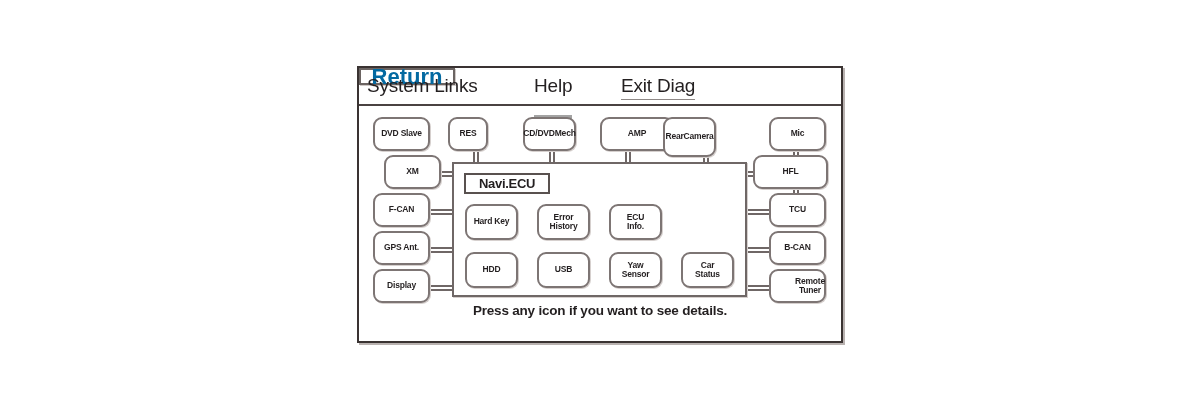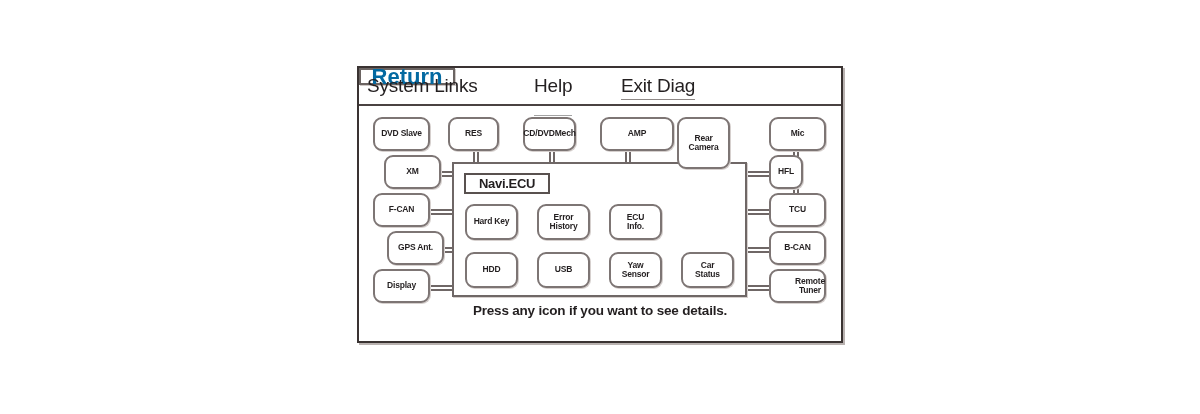--- a/index.html
+++ b/index.html
@@ -47,21 +47,21 @@
   }
   #hdr-system-links {
     left: 8px;
     top: 7px;
     font-size: 19px;
   }
   #hdr-help {
     left: 175px;
     top: 7px;
     font-size: 19px;
-    border-bottom: 1px solid #a3a3a3;
+    border-bottom: 6px solid #a3a3a3;
     padding-bottom: 18px;
   }
   #hdr-exit-diag {
     left: 262px;
     top: 7px;
     font-size: 19px;
     border-bottom: 1px solid #8e8886;
     padding-bottom: 2px;
   }
   #hdr-return-button {
@@ -187,58 +187,58 @@
   <div class="conn-h" style="left:70px; top:179px; width:26px;"></div>
   <div class="conn-h" style="left:70px; top:217px; width:26px;"></div>
 
   <div class="conn-h" style="left:385px; top:103px; width:26px;"></div>
   <div class="conn-h" style="left:385px; top:141px; width:26px;"></div>
   <div class="conn-h" style="left:385px; top:179px; width:26px;"></div>
   <div class="conn-h" style="left:385px; top:217px; width:26px;"></div>
   <div class="conn-v" style="left:434px; top:82px; height:14px;"></div>
   <div class="conn-v" style="left:434px; top:120px; height:14px;"></div>
 
-  <div class="node" style="left:89px; top:49px; width:51px; height:34px;">
+  <div class="node" style="left:89px; top:49px; width:40px; height:34px;">
     <span>RES</span>
   </div>
 
   <div class="node two-line" style="left:164px; top:49px; width:53px; height:34px; flex-direction:row;">
     <span>CD/DVD</span>
     <span>Mech</span>
   </div>
 
   <div class="node" style="left:241px; top:49px; width:74px; height:34px;">
     <span>AMP</span>
   </div>
 
-  <div class="node two-line" style="left:318px; top:49px; width:53px; height:52px; flex-direction:column;">
+  <div class="node two-line" style="left:304px; top:49px; width:53px; height:40px; flex-direction:row;">
     <span>Rear</span>
     <span>Camera</span>
   </div>
 
   <div class="node" style="left:14px; top:49px; width:57px; height:34px;">
     <span>DVD Slave</span>
   </div>
   <div class="node" style="left:25px; top:87px; width:57px; height:34px;">
     <span>XM</span>
   </div>
   <div class="node" style="left:14px; top:125px; width:57px; height:34px;">
     <span>F-CAN</span>
   </div>
-  <div class="node" style="left:14px; top:163px; width:57px; height:34px;margin-left:14px;">
+  <div class="node" style="left:14px; top:163px; width:57px; height:34px;">
     <span>GPS Ant.</span>
   </div>
   <div class="node" style="left:14px; top:201px; width:57px; height:34px;">
     <span>Display</span>
   </div>
 
   <div class="node" style="left:410px; top:49px; width:57px; height:34px;">
     <span>Mic</span>
   </div>
-  <div class="node" style="left:410px; top:87px; width:34px; height:34px;">
+  <div class="node" style="left:394px; top:87px; width:75px; height:34px;">
     <span>HFL</span>
   </div>
   <div class="node" style="left:410px; top:125px; width:57px; height:34px;">
     <span>TCU</span>
   </div>
   <div class="node" style="left:410px; top:163px; width:57px; height:34px;">
     <span>B-CAN</span>
   </div>
   <div class="node two-line" style="left:410px; top:201px; width:57px; height:34px; flex-direction:column;padding-left:26px;">
     <span>Remote</span>

